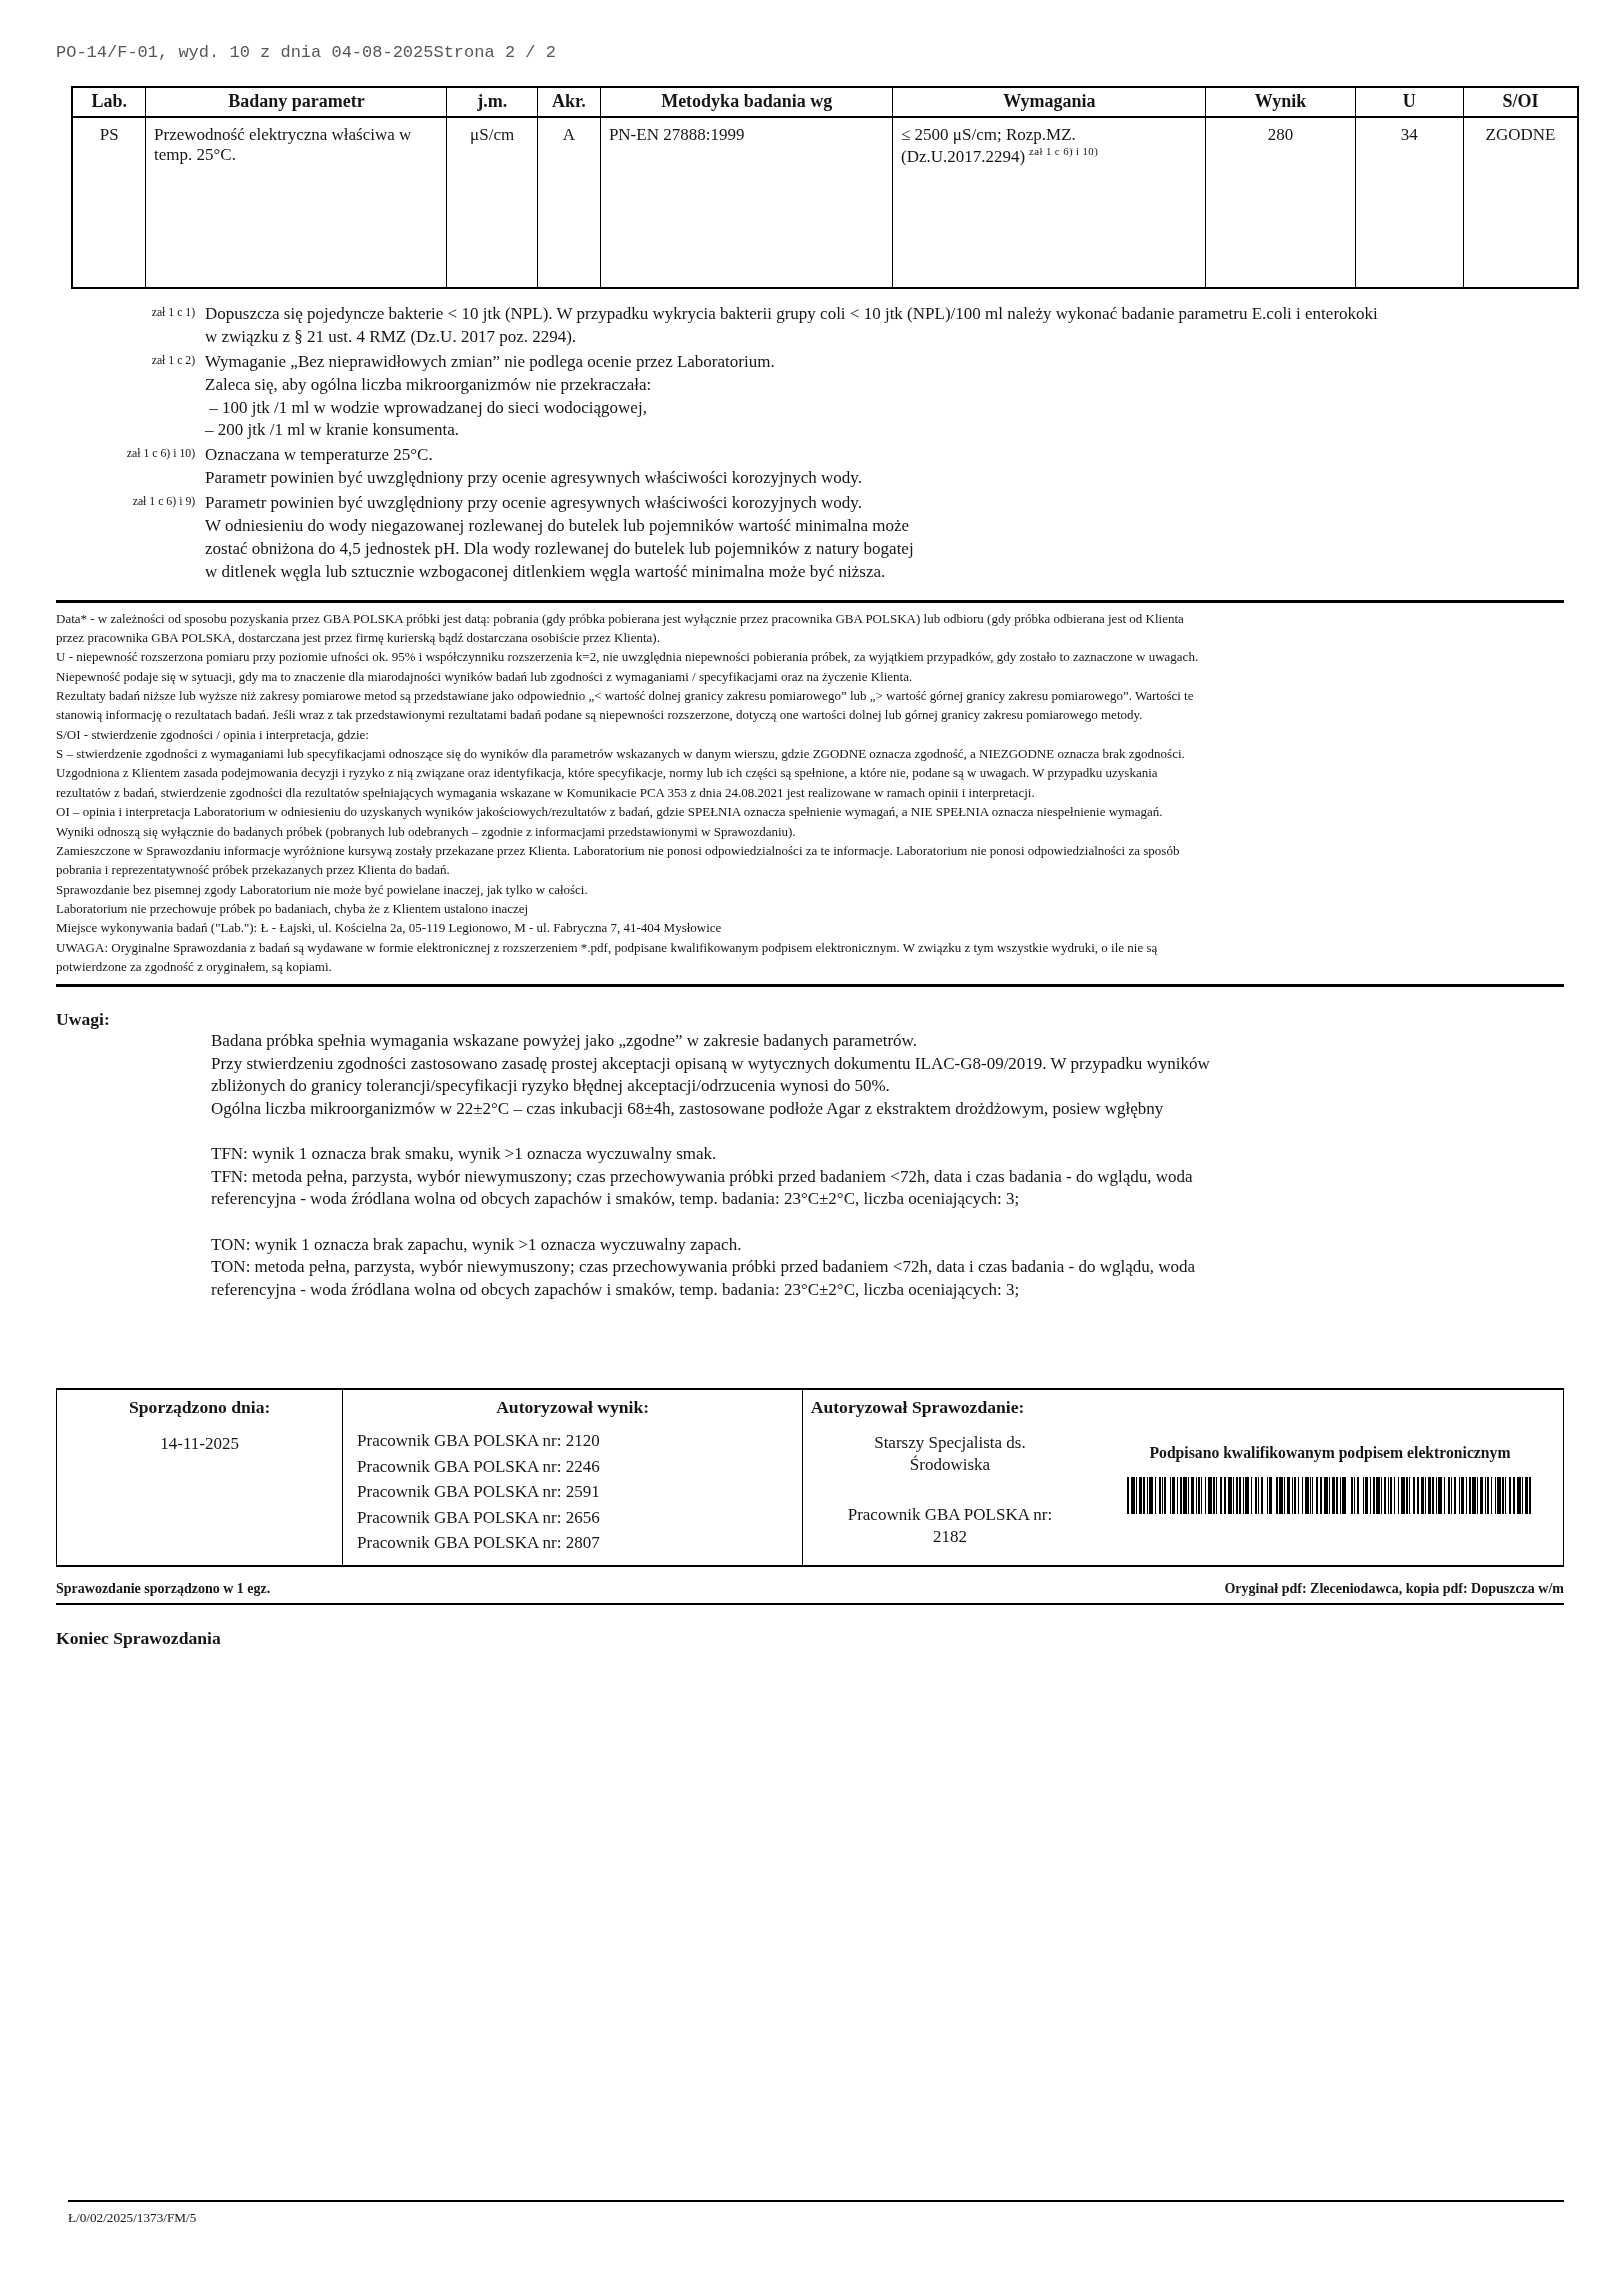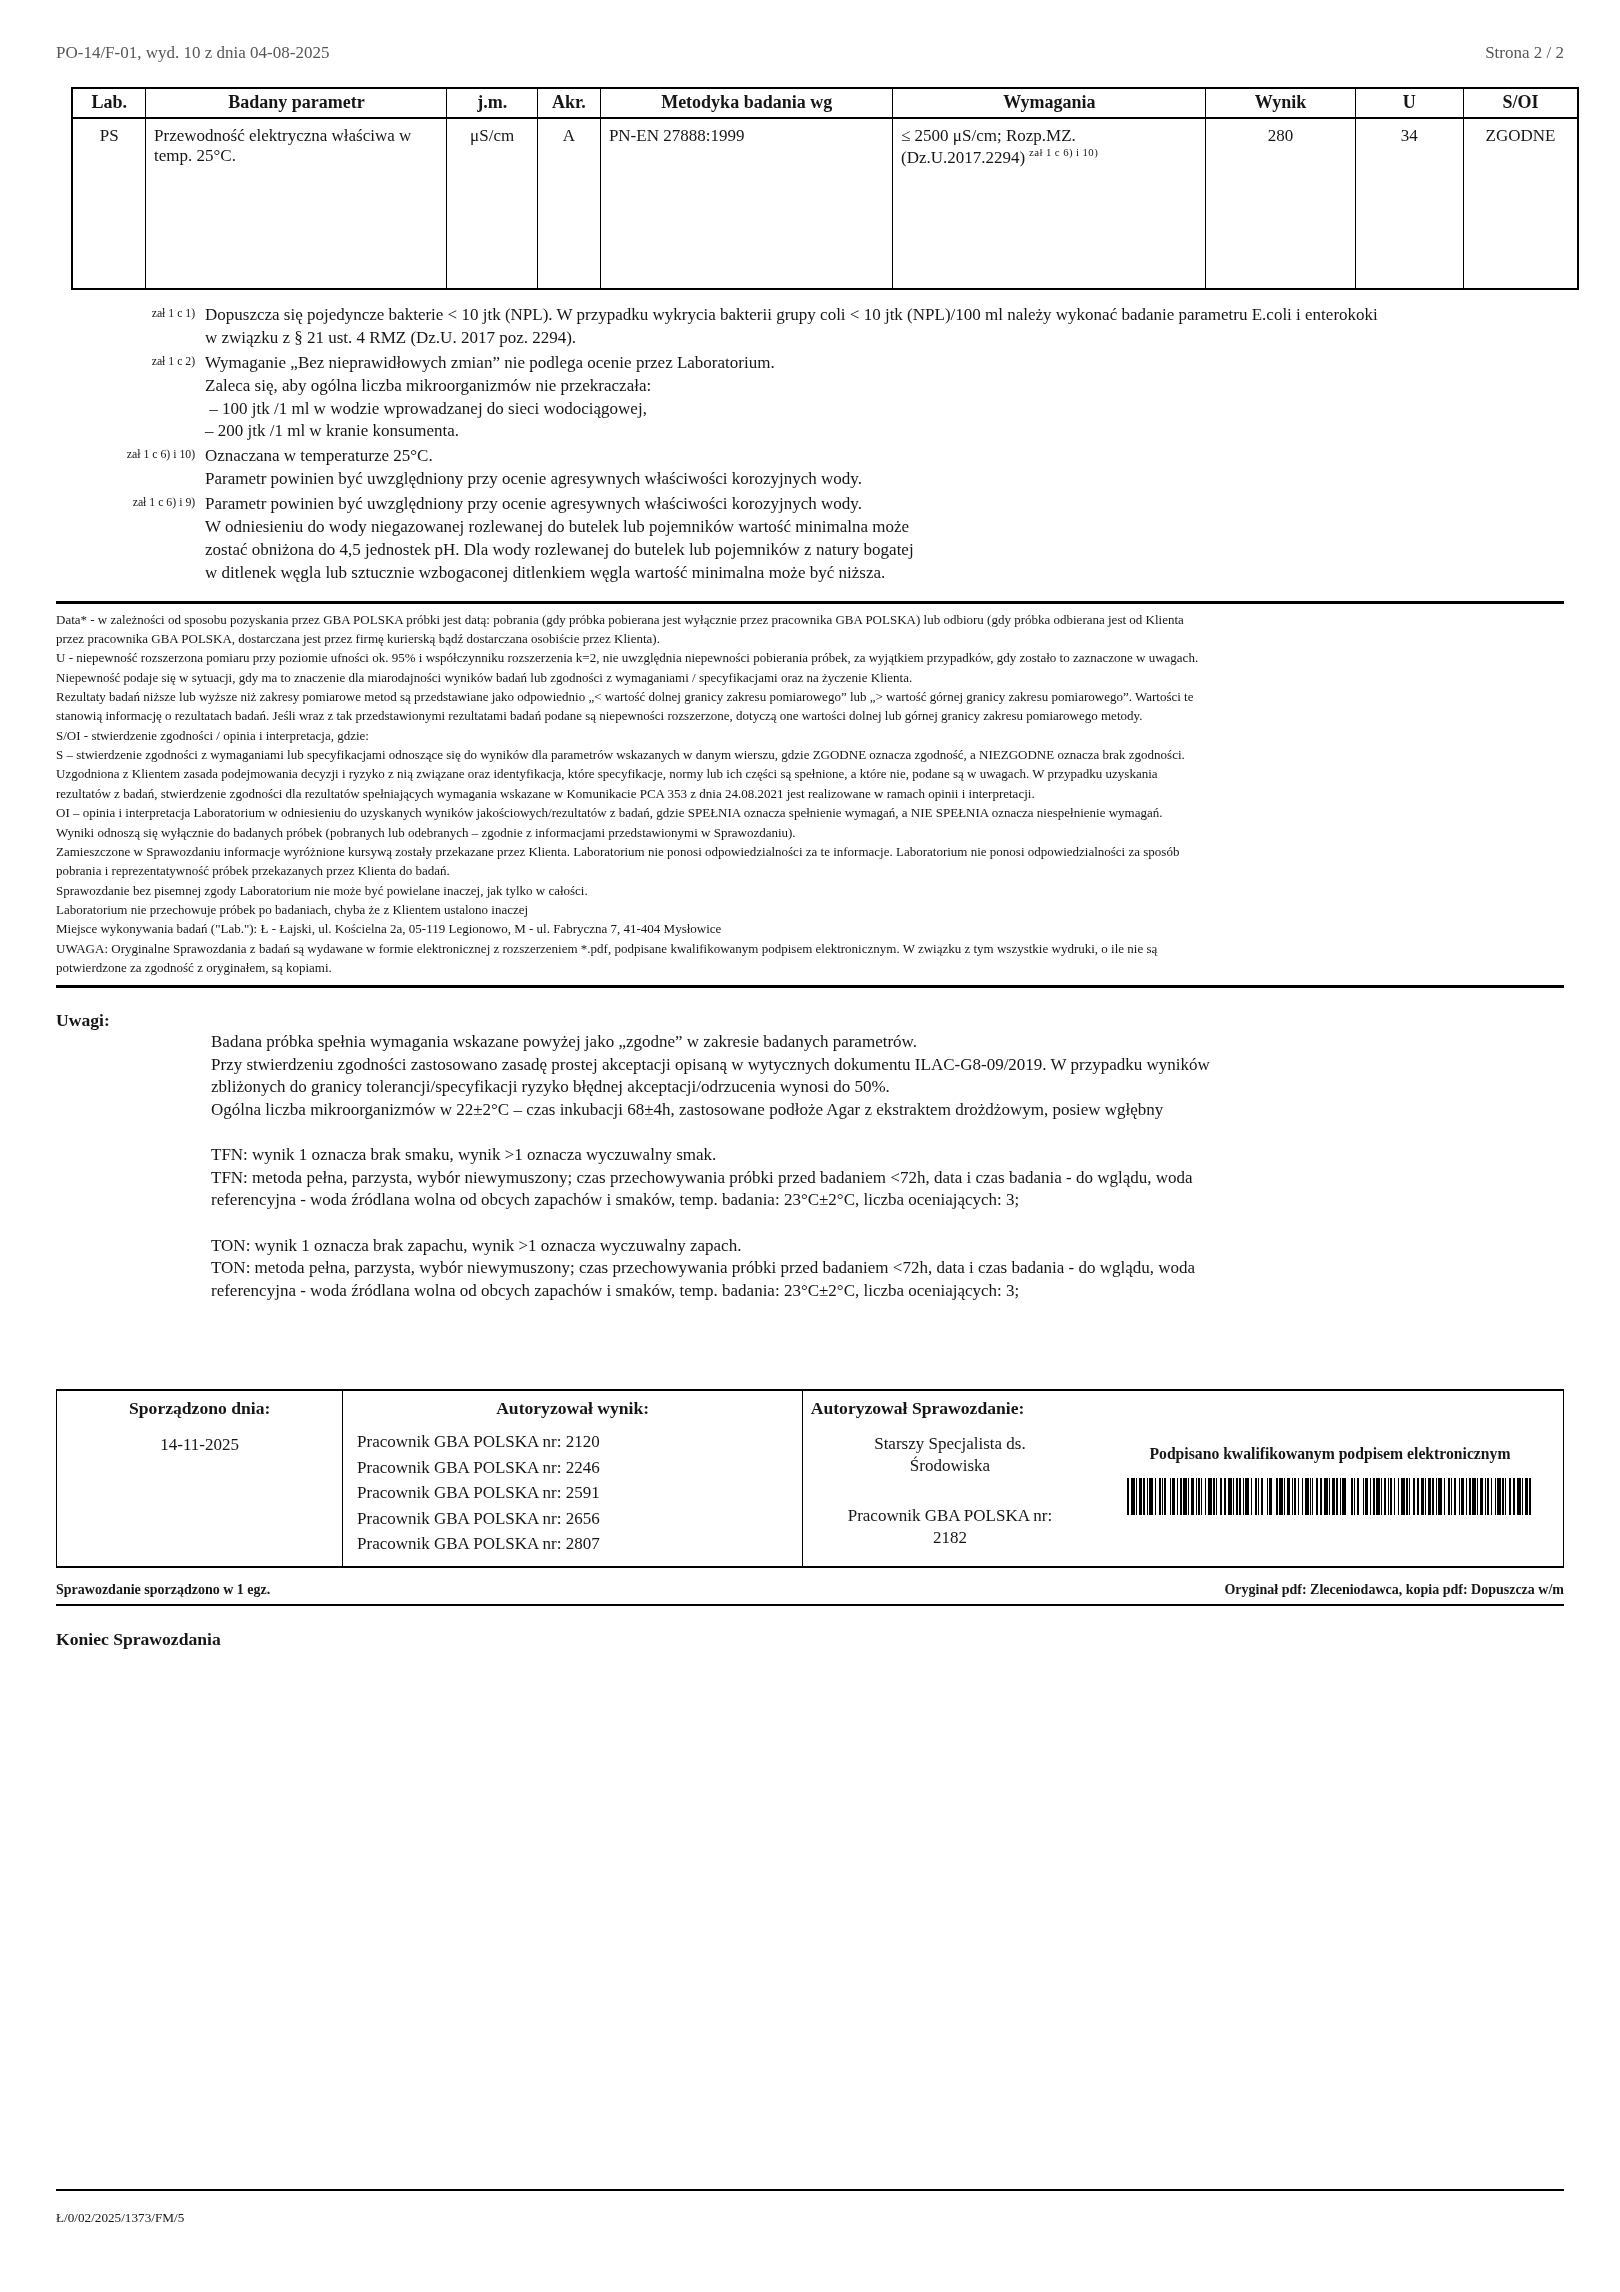--- a/index.html
+++ b/index.html
@@ -3,21 +3,21 @@
 <meta charset="utf-8">
 <style>
   html,body{margin:0;padding:0;background:#ffffff;}
   .page{
     position:relative; width:1620px; height:2293px; background:#fff;
     box-sizing:border-box; padding:43px 56px 0 56px;
     font-family:"Liberation Serif","DejaVu Serif",serif; color:#161616;
   }
   .preline{white-space:pre-line;}
   
-  .hdr{display:flex;justify-content:space-between;color:#575757;font-size:17px;margin-bottom:23.5px;}
+  .hdr{display:flex;justify-content:flex-start;color:#575757;font-size:17px;margin-bottom:23.5px;font-family:Liberation Mono, monospace;}
   
   table.results{width:100%;border-collapse:collapse;table-layout:fixed;border:2.9px solid #000;margin-left:15px;}
   .results th{border:1px solid #000;border-bottom:2.9px solid #000;font-size:18px;font-weight:bold;padding:3.9px 4.9px;text-align:center;}
   .results td{border:1px solid #000;font-size:17px;vertical-align:top;padding:6.9px 7.8px;height:155px;box-sizing:content-box;}
   .results td.c{text-align:center;}
   .sup{font-size:10.8px;vertical-align:6.9px;margin-left:3.9px;letter-spacing:0.4px;}
   
   .fnotes{margin-top:13.7px;}
   .fn{display:flex;margin-bottom:2px;}
   .fn-label{width:149px;min-width:149px;text-align:right;font-size:11.8px;padding-right:9.8px;padding-top:2px;box-sizing:border-box;}
@@ -41,21 +41,21 @@
   .auth-left{width:294px;text-align:center;}
   .auth-role{font-size:17px;line-height:1.3;margin-top:9.8px;}
   .auth-emp{font-size:17px;line-height:1.3;margin-top:27.4px;}
   .auth-right{flex:1;text-align:center;}
   .sig-note{font-weight:bold;font-size:15.7px;margin-top:21.6px;white-space:nowrap;}
   .barcode{margin-top:15.7px;}
   
   .dist{display:flex;justify-content:space-between;font-weight:bold;font-size:14px;margin-top:13.7px;padding-bottom:5.9px;border-bottom:2.9px solid #000;}
   .end-note{font-weight:bold;font-size:17.6px;margin-top:23.5px;}
   
-  .pfooter{position:absolute;left:56px;right:56px;bottom:67px;border-top:2px solid #000;padding-top:19px;font-size:13.2px;}
+  .pfooter{position:absolute;left:68px;right:56px;bottom:67px;border-top:2px solid #000;padding-top:8px;font-size:13.2px;}
 </style>
 </head>
 <body>
 
 <div class="page">
 
   <div class="hdr">
     <span>PO-14/F-01, wyd. 10 z dnia 04-08-2025</span>
     <span>Strona 2 / 2</span>
   </div>

